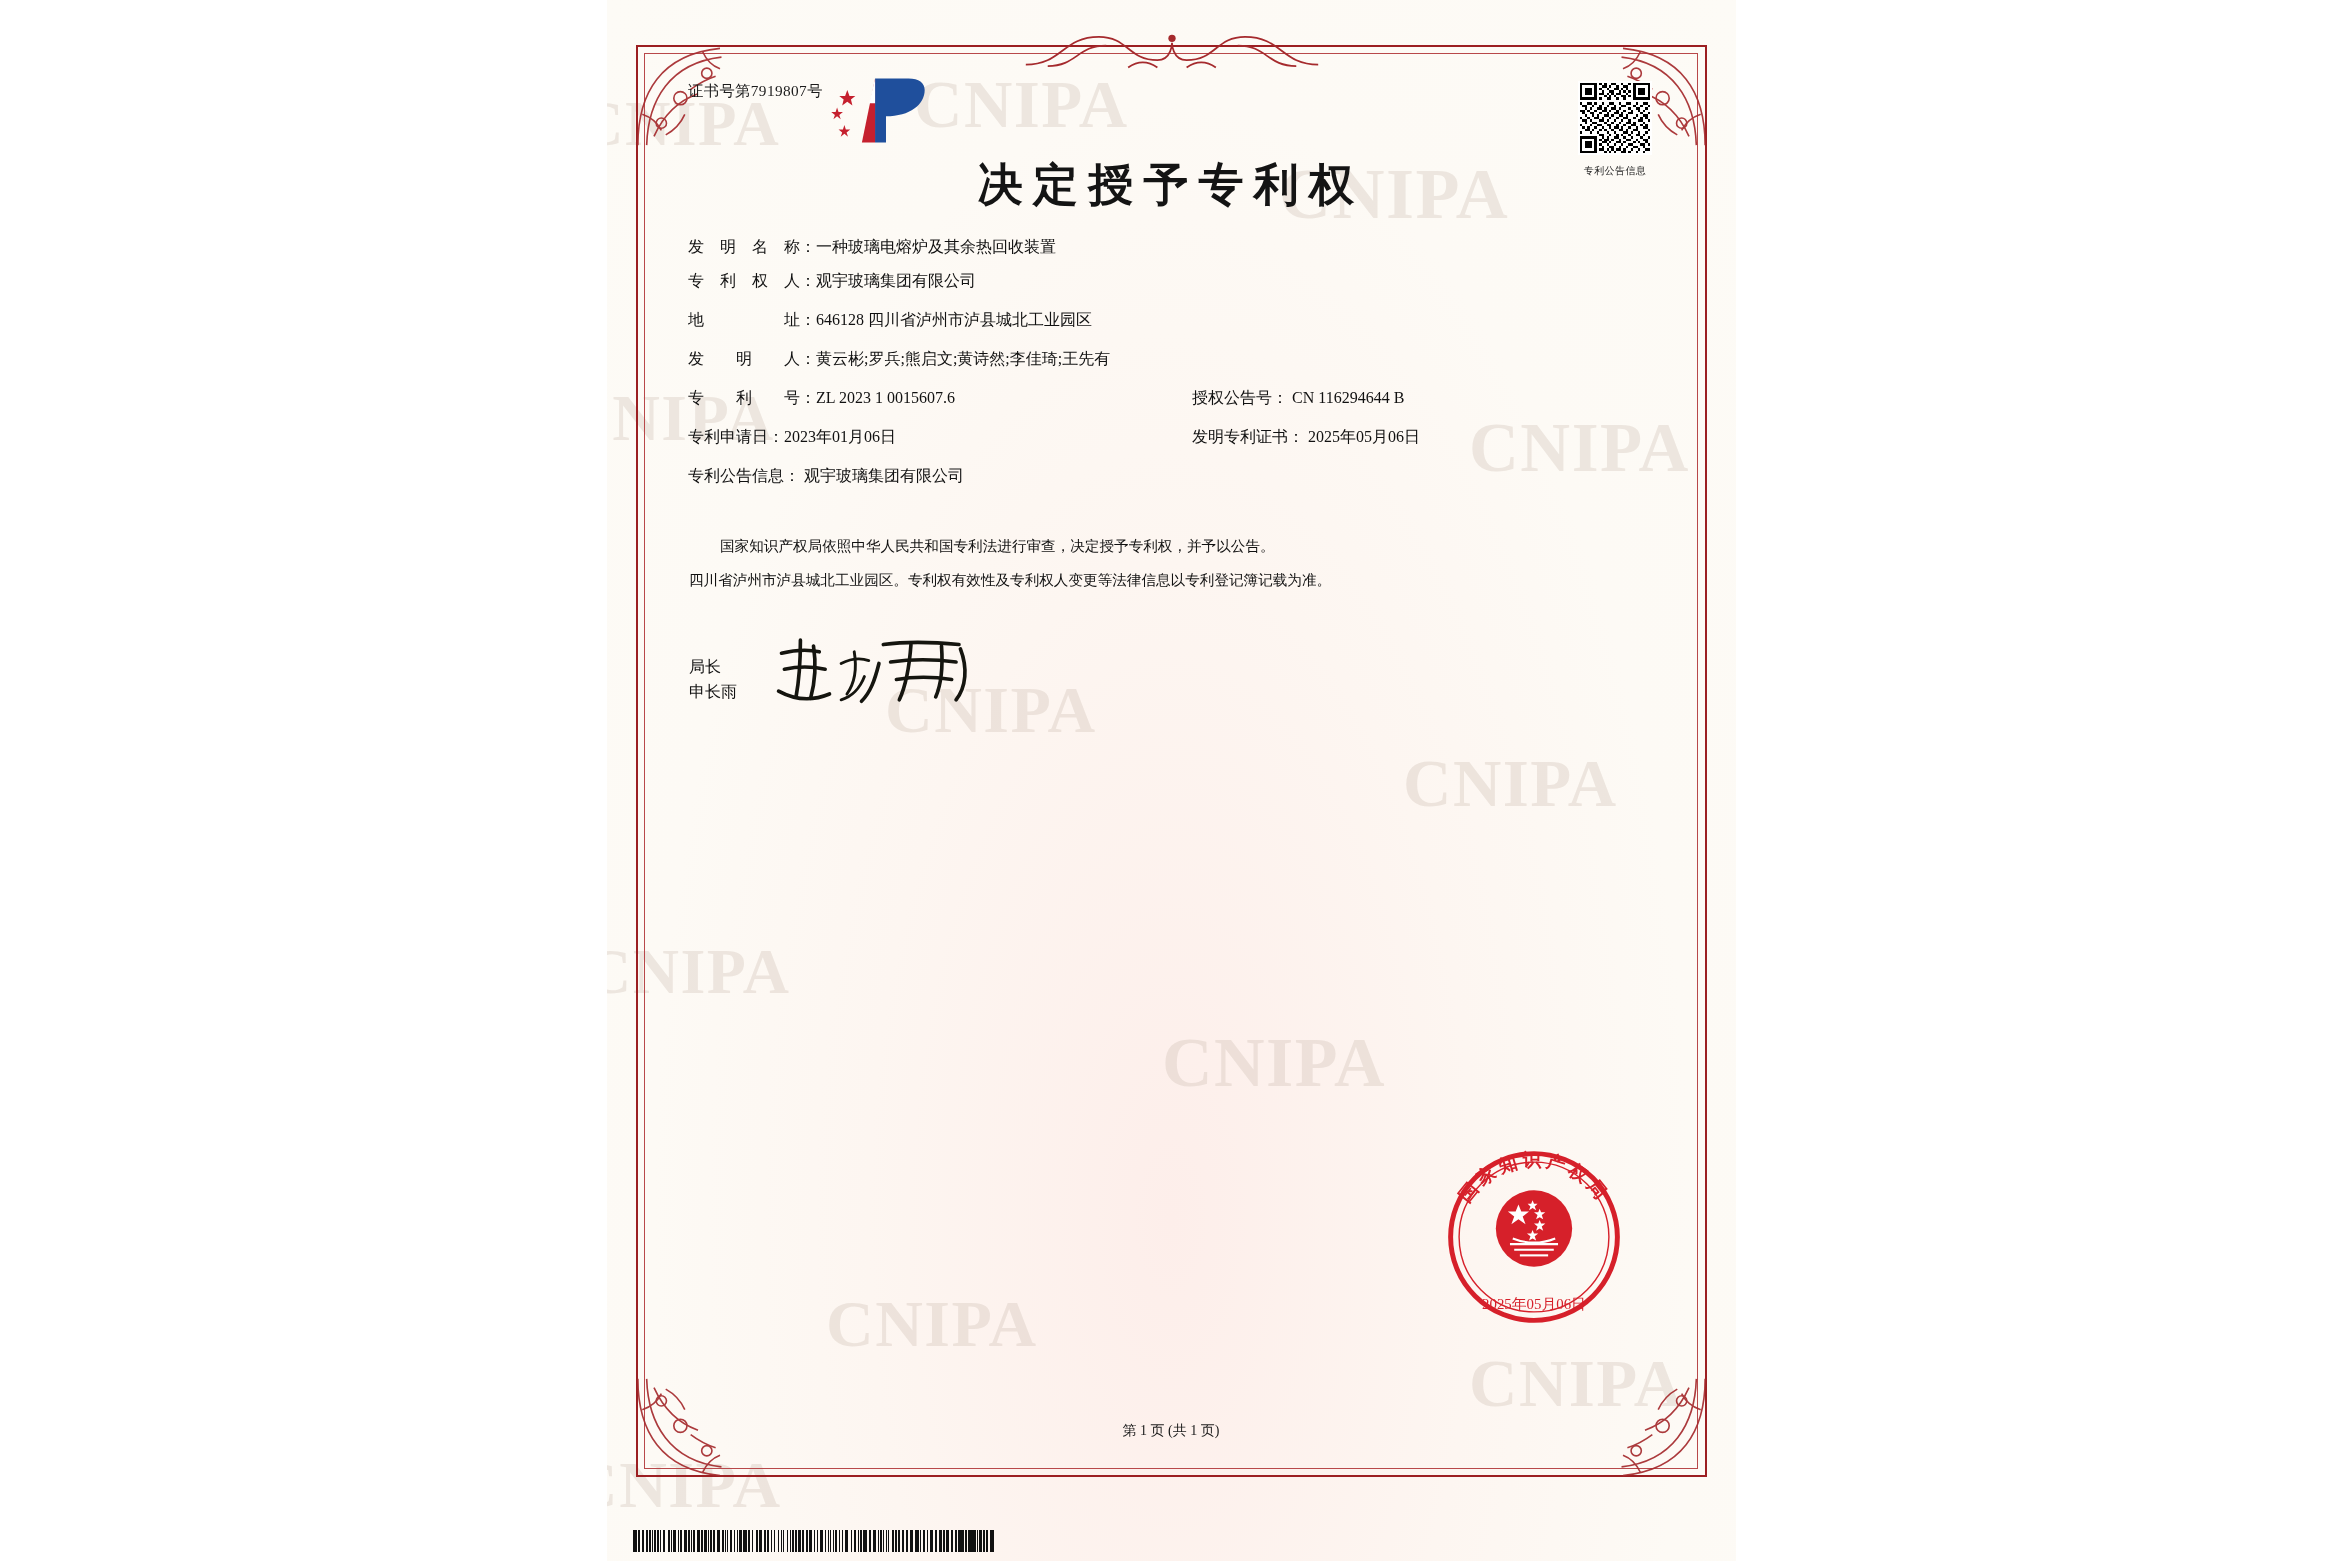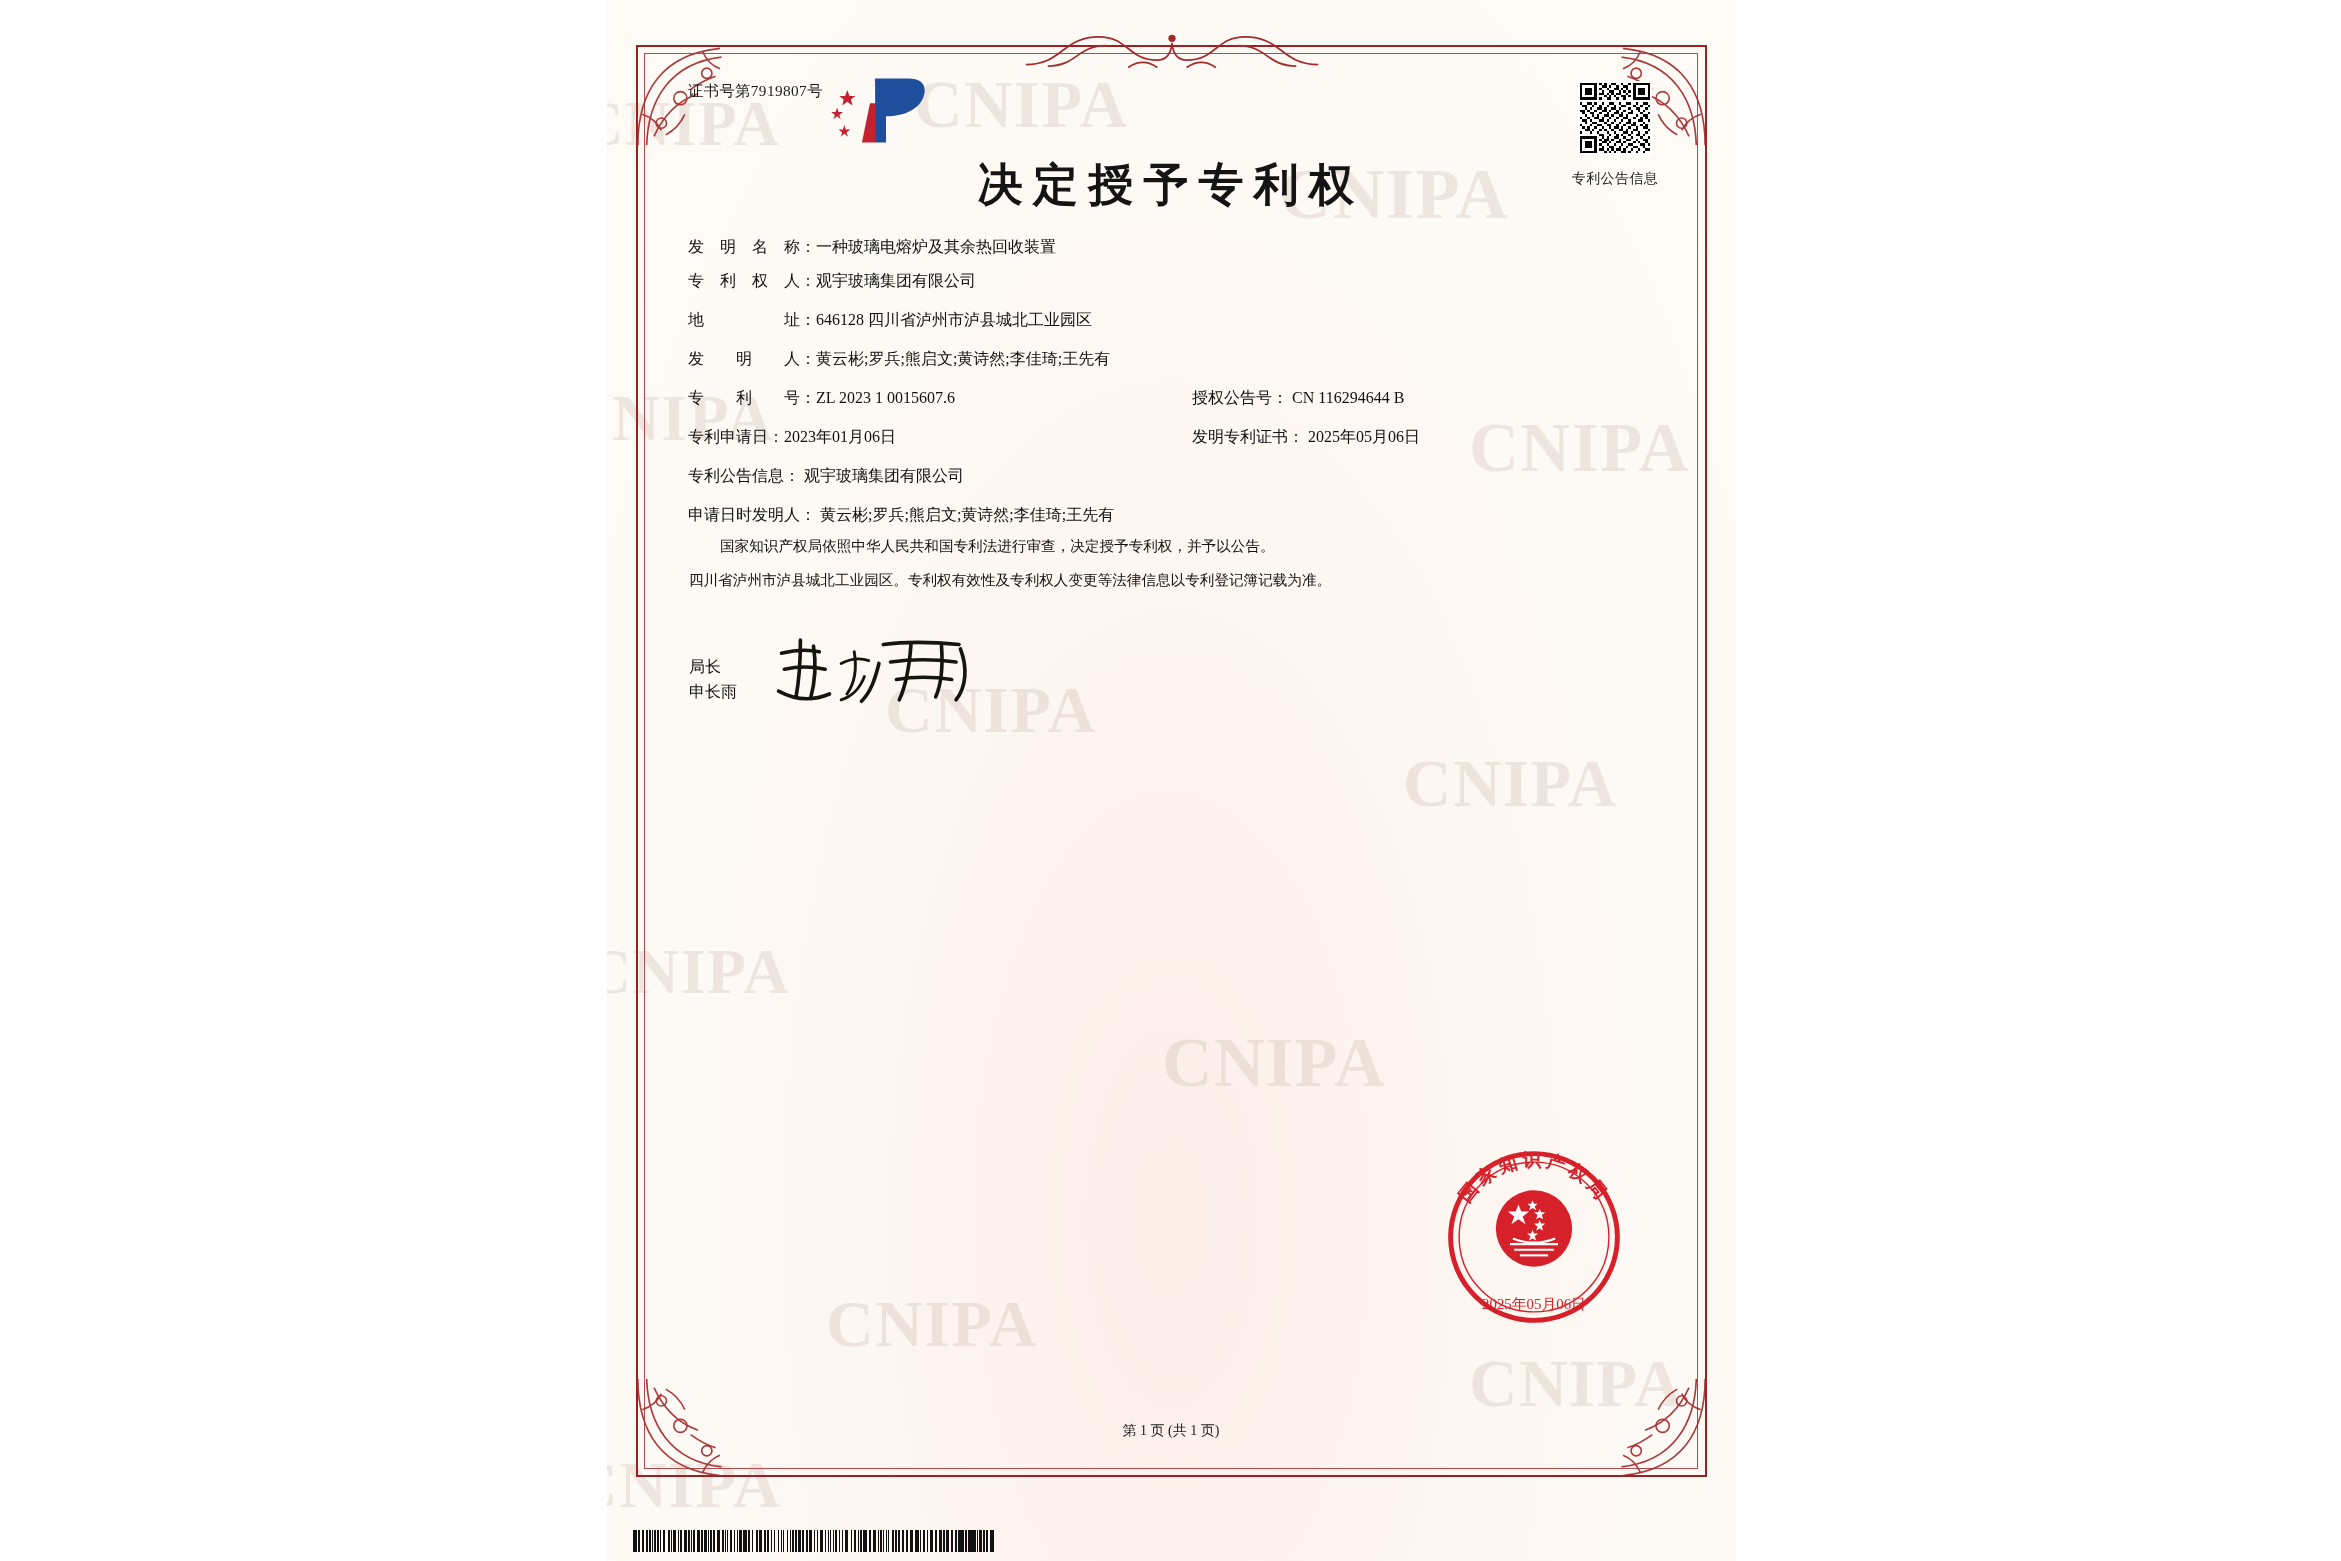--- a/index.html
+++ b/index.html
@@ -111,22 +111,22 @@
     text-align: center;
   }
   #qr-code {
     width: 70px; height: 70px;
     margin: 0 auto;
     background: #fff;
     padding: 2.2px;
   }
   #qr-code svg { display:block; width:100%; height:100%; }
   #qr-caption {
-    margin-top: 15px;
-    font-size: 14px;
+    margin-top: 9px;
+    font-size: 10px;
     color: #222;
     letter-spacing: 0.4px;
   }
 
   #doc-title {
     position: absolute;
     left: 0; right: 0;
     top: 102px;
     text-align: center;
     font-size: 45px;
@@ -605,23 +605,20 @@
         <span class="lbl">专利申请日：</span><span class="val">2023年01月06日</span>
         <span class="col2">
           <span class="lbl">发明专利证书：</span>&nbsp;<span class="val">2025年05月06日</span>
         </span>
       </div>
 
       <div class="row" style="height:39px">
         <span class="lbl">专利公告信息：</span>&nbsp;<span class="val">观宇玻璃集团有限公司</span>
       </div>
 
-      <div class="row" style="height:39px">
-        <span class="lbl">申请日时发明人：</span>&nbsp;<span class="val">黄云彬;罗兵;熊启文;黄诗然;李佳琦;王先有</span>
-      </div>
 
     </div>
 
     <div id="statement">
       <p class="indent">国家知识产权局依照中华人民共和国专利法进行审查，决定授予专利权，并予以公告。</p>
       <p>四川省泸州市泸县城北工业园区。专利权有效性及专利权人变更等法律信息以专利登记簿记载为准。</p>
     </div>
 
     <div id="sig-block">
       <div>局长</div>

